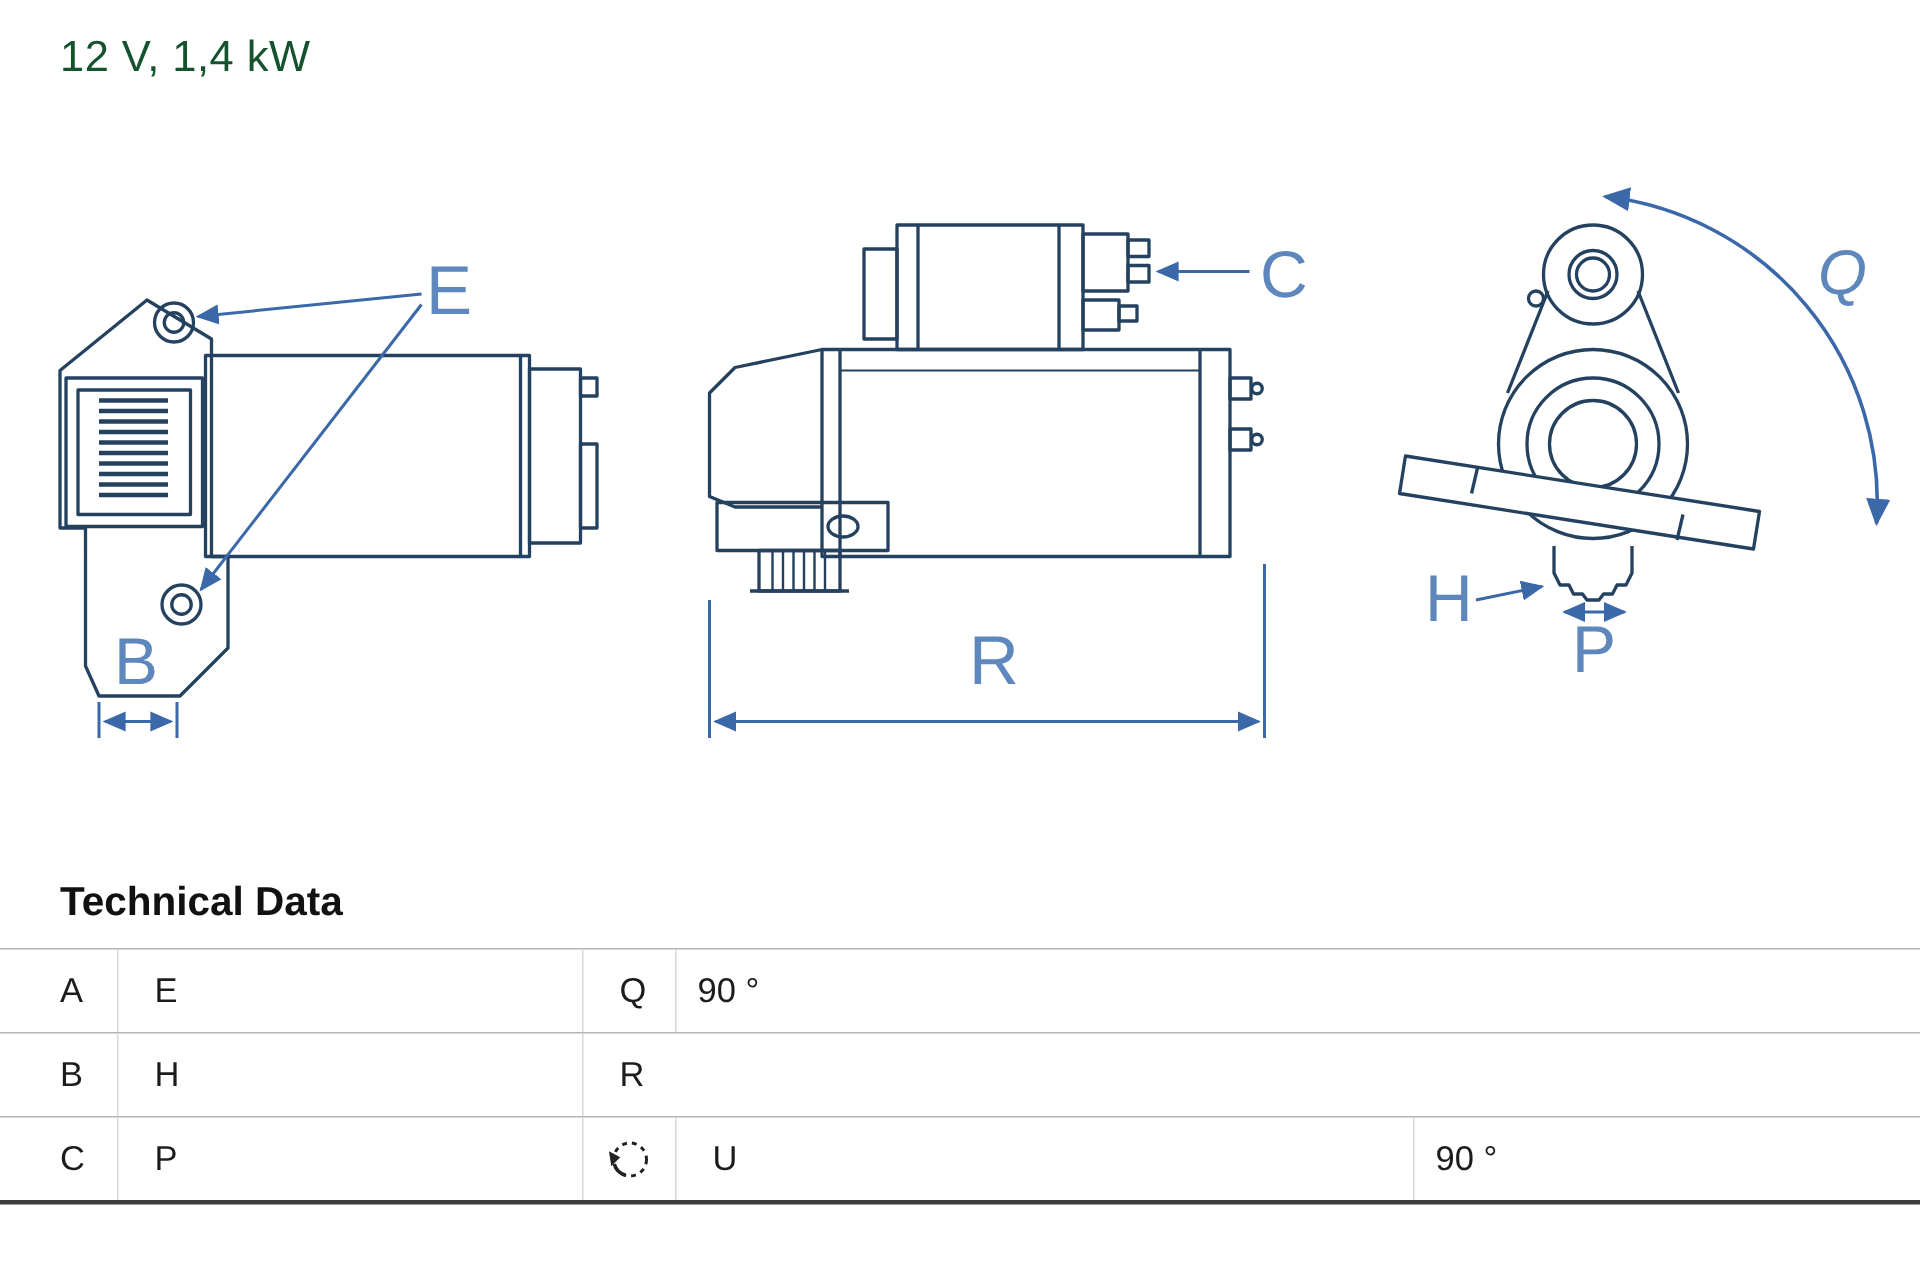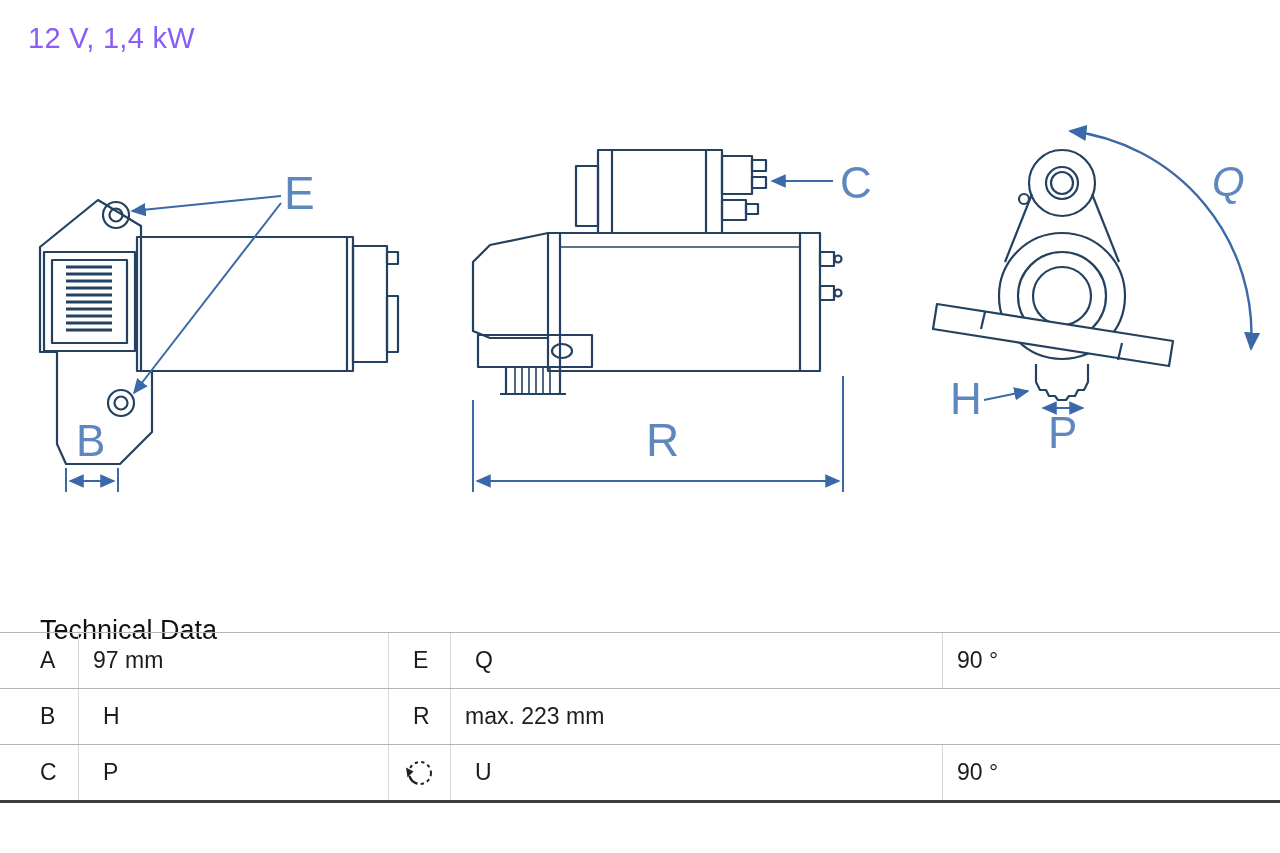--- a/index.html
+++ b/index.html
@@ -1,26 +1,26 @@
 <!DOCTYPE html>
 <html><head>
 <meta charset="utf-8">
 <style>
   html,body{margin:0;padding:0;}
   body{
     width:1280px;height:853px;background:#ffffff;position:relative;overflow:hidden;
     font-family:"Liberation Sans", sans-serif;color:#1c1c1c;
   }
   .title{
-    position:absolute;left:28px;top:22px;font-size:29px;font-weight:400;color:#8b5cf6;
+    position:absolute;left:40px;top:22px;font-size:29px;font-weight:400;color:#14532d;
     letter-spacing:0.3px;
   }
   .drawing{position:absolute;left:0;top:0;}
   .heading{
-    position:absolute;left:40px;top:615px;font-size:27px;font-weight:400;color:#111;
+    position:absolute;left:40px;top:586px;font-size:27px;font-weight:700;color:#111;
   }
   .table{
     position:absolute;left:0;top:632px;width:1280px;
     border-bottom:3px solid #3c3c3c;
   }
   .row{
     display:grid;
     grid-template-columns:78px 310px 62px 492px 58px 1fr;
     height:55px;
     border-top:1px solid #b5b5b5;
@@ -160,30 +160,28 @@
     <line x1="1043" y1="408" x2="1083" y2="408" marker-start="url(#arrow)" marker-end="url(#arrow)"></line>
   </g>
   <text x="1048" y="448" font-size="44" fill="#5d87bd">P</text>
 </svg>
 
 <div class="heading">Technical Data</div>
 
 <div class="table">
   <div class="row">
     <div class="k1">A</div>
-    <div class="v">97 mm</div>
     <div class="k">E</div>
     <div class="k">Q</div>
     <div class="v">90 °</div>
   </div>
   <div class="row">
     <div class="k1">B</div>
     <div class="k">H</div>
     <div class="k">R</div>
-    <div class="v">max. 223 mm</div>
   </div>
   <div class="row">
     <div class="k1">C</div>
     <div class="k">P</div>
     <div class="v">
       <svg width="34" height="30" viewBox="0 0 34 30">
         <circle cx="17" cy="15" r="11" fill="none" stroke="#222222" stroke-width="2" stroke-dasharray="3.2 3.4"></circle>
         <path d="M 6.5 18 A 11 11 0 0 0 14 25.5" fill="none" stroke="#222222" stroke-width="2.4"></path>
         <polygon points="3,9.5 10.5,13.5 4.5,19.5" fill="#222222"></polygon>
       </svg>

